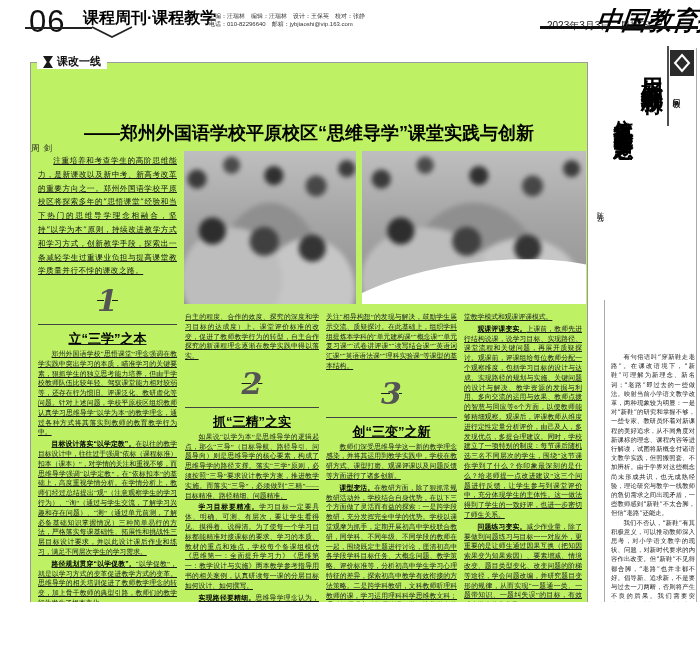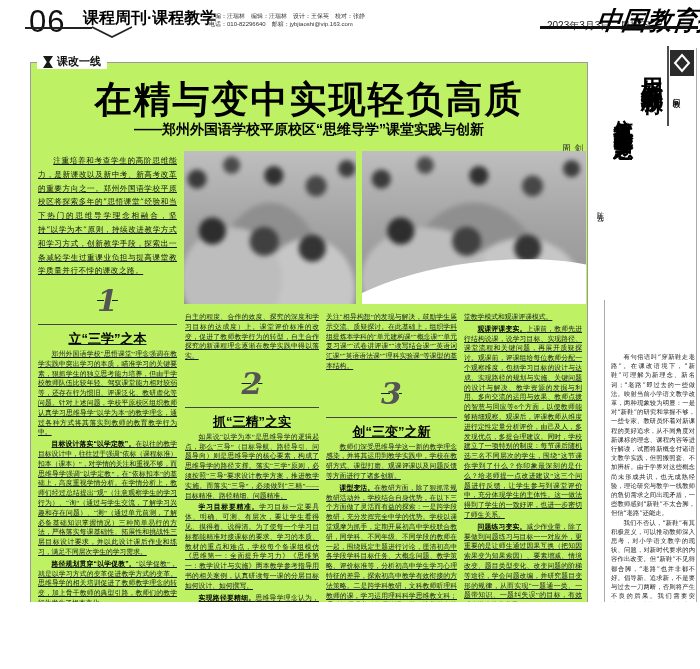--- a/index.html
+++ b/index.html
@@ -21,22 +21,22 @@
   .hdr-rule-left{position:absolute;left:25px;top:27px;width:67px;height:2px;background:#222;}
   .hdr-swoosh{position:absolute;left:92px;top:26px;}
   .hdr-rule-right{position:absolute;left:540px;top:26px;width:158px;height:3px;background:#111;}
   
   .main-box{position:absolute;left:30px;top:62px;width:556px;height:599px;border:1px solid #9a9a9a;background:#bef264;}
   .sec-label{position:absolute;left:6px;top:-9px;background:#fff;padding:0 6px;display:flex;align-items:center;gap:4px;
         font-family:"Liberation Sans",sans-serif;font-size:11px;font-weight:700;color:#111;}
   .headline{position:absolute;left:0;top:12px;width:100%;text-align:center;
         font-family:"Liberation Sans",sans-serif;font-weight:900;font-size:37px;letter-spacing:2px;color:#000;}
   .subtitle{position:absolute;left:0;top:58px;width:100%;text-align:center;
-        font-family:"Liberation Sans",sans-serif;font-weight:700;font-size:14px;color:#000;}
-  .m-author{position:absolute;left:0;top:80px;width:100%;text-align:right;font-size:8.5px;color:#222;letter-spacing:4px;}
+        font-family:"Liberation Sans",sans-serif;font-weight:700;font-size:18px;color:#000;}
+  .m-author{position:absolute;left:0;top:80px;width:100%;text-align:left;font-size:8.5px;color:#222;letter-spacing:4px;}
   
   .col{position:absolute;overflow:hidden;font-size:6.8px;line-height:9.8px;text-align:justify;color:#1a1a1a;text-decoration:underline;}
   .col p{margin:0 0 2px 0;text-indent:2em;}
   .col b{font-family:"Liberation Sans",sans-serif;font-weight:700;color:#000;}
   .lead-para{font-family:"DejaVu Serif",serif;font-size:7.6px;line-height:13.8px;color:#111;
         text-indent:2em;letter-spacing:.5px;text-align:justify;margin:0 0 6px 0;}
   .col-num{position:relative;height:40px;margin:6px 0 2px 0;border-bottom:1.5px solid #444;text-align:center;}
   .col-num span{position:relative;top:12px;font-family:"DejaVu Serif",serif;font-style:italic;font-weight:bold;
         font-size:30px;color:#555;background:transparent;}
   .subhead{text-align:center;font-family:"Liberation Sans",sans-serif;font-weight:800;font-size:13px;
@@ -93,21 +93,20 @@
   <div class="hdr-rule-right"></div>
 
   <div class="main-box">
     <div class="sec-label">
       <svg width="10" height="12" viewBox="0 0 10 12">
           <path d="M0 0 H10 L6.2 6 10 12 H0 L3.8 6 Z" fill="#1a1a1a"></path>
         </svg>
       <span>课改一线</span>
     </div>
 
-    <div class="headline">在精与变中实现轻负高质</div>
     <div class="subtitle">——郑州外国语学校平原校区“思维导学”课堂实践与创新</div>
     <div class="m-author">周剑</div>
 
     <div class="photo" style="left:153px;top:88px;width:172px;height:153px;">
       <div class="inner"></div>
     </div>
     <div class="photo photo2cut" style="left:331px;top:88px;width:224px;height:153px;">
       <div class="inner"></div>
     </div>
 

